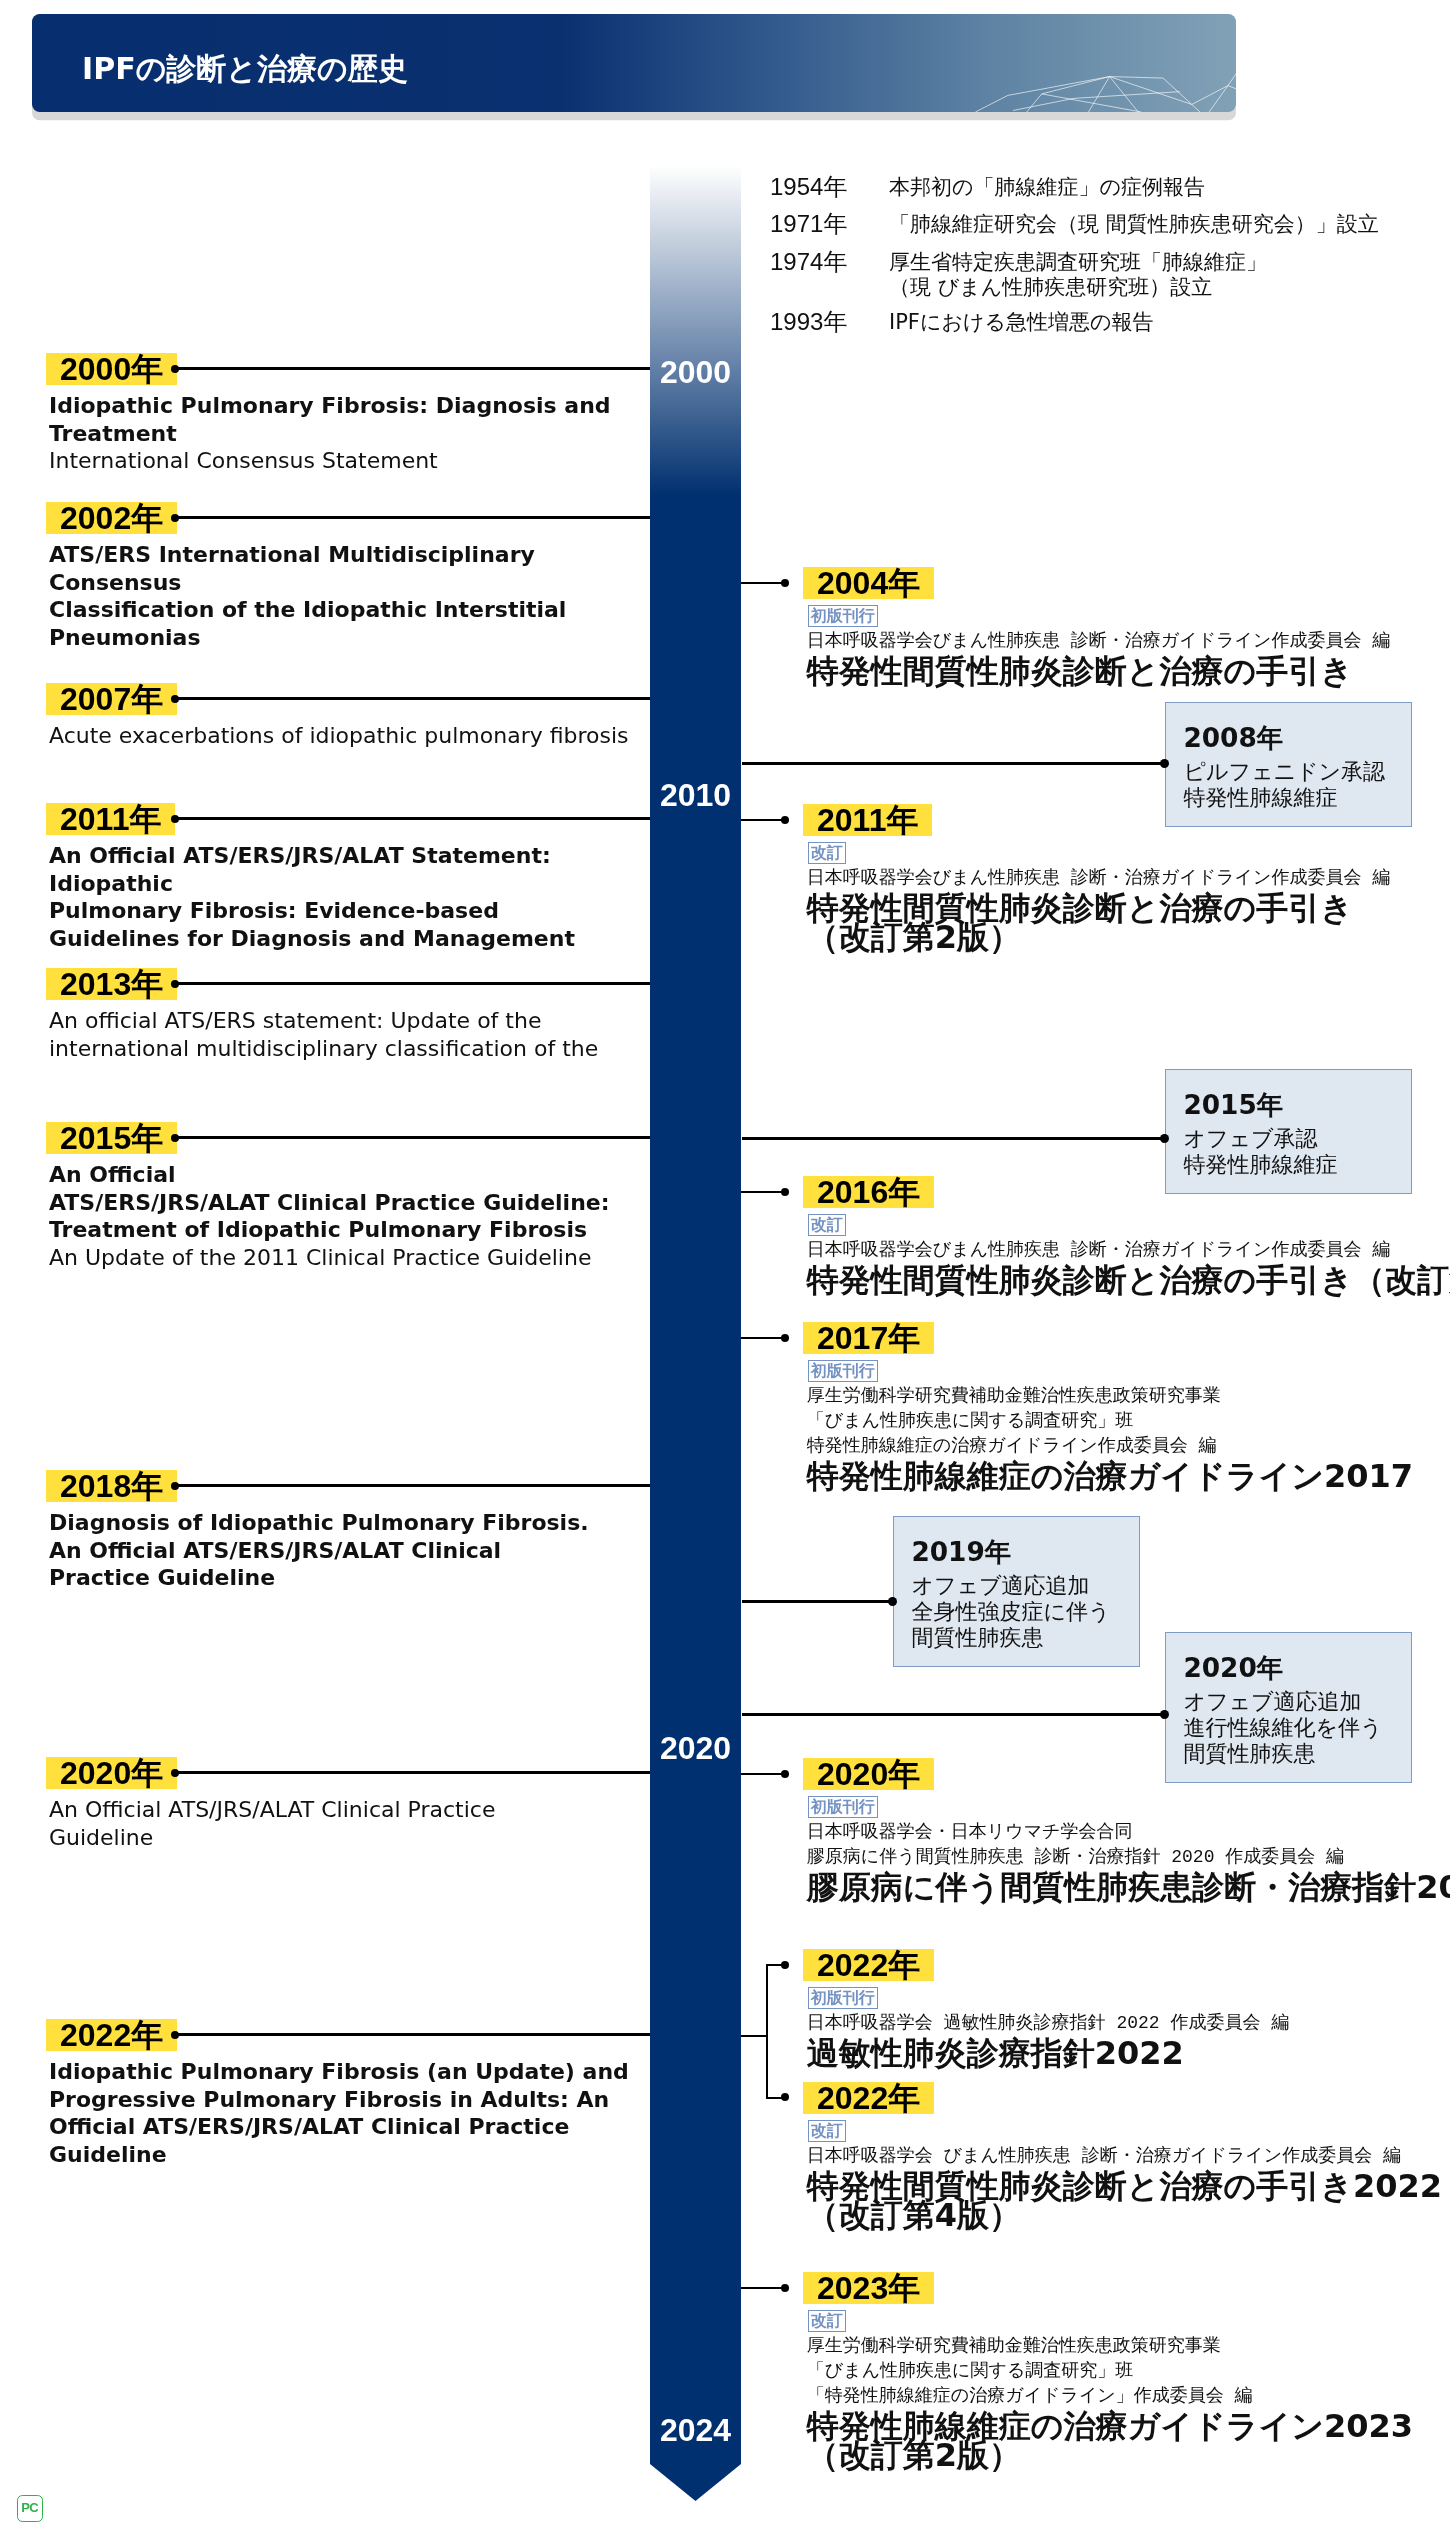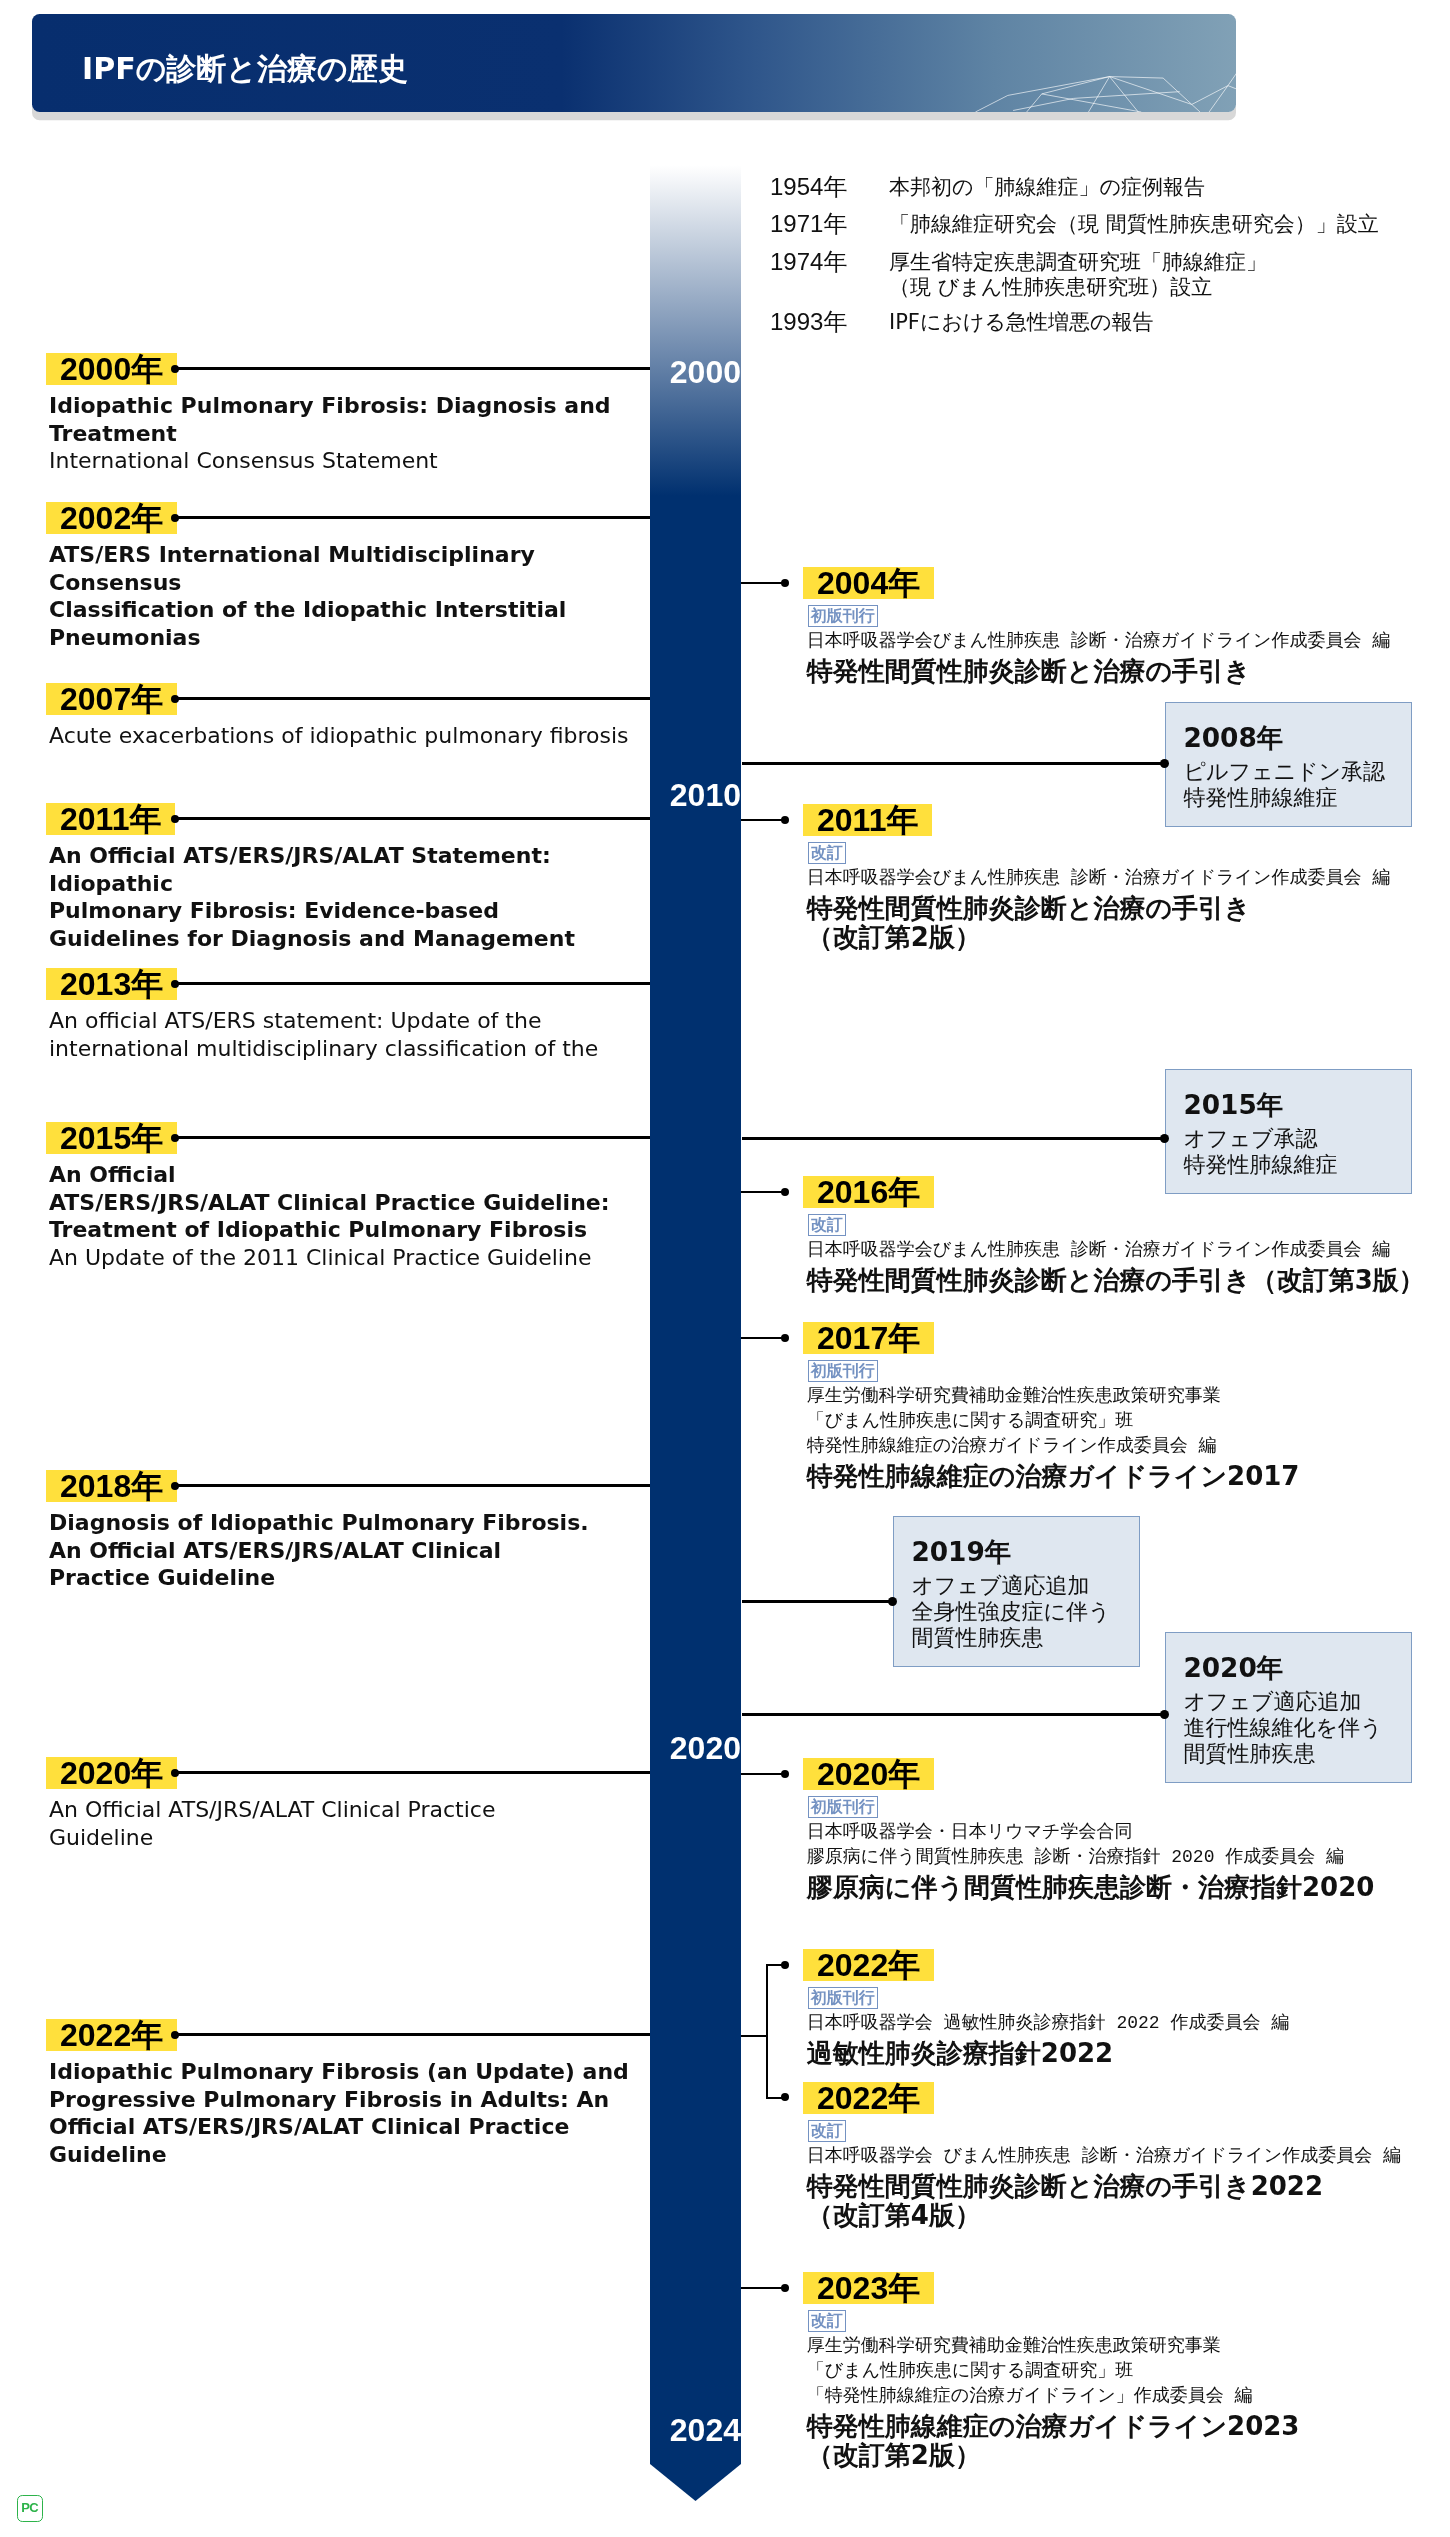--- a/index.html
+++ b/index.html
@@ -11,21 +11,21 @@
         font-family:"DejaVu Sans", sans-serif;color:var(--ink);}
   
   .header{position:absolute;left:32px;top:14.3px;width:1204px;height:98px;border-radius:7.6px;
           background:linear-gradient(90deg,var(--header-start) 0%,#0a3070 44%,#2f568b 60%,#5f84a4 80%,var(--header-end) 100%);
           box-shadow:0 8.3px 0 0 #d8d8d8;overflow:hidden;}
   .header svg{position:absolute;left:0;top:0;}
   .header-title{position:absolute;left:50px;top:36px;height:38px;line-height:38px;color:#ffffff;
                 font-family:"DejaVu Sans", sans-serif;font-weight:bold;font-size:30px;white-space:nowrap;}
   
   .bar{position:absolute;left:650px;top:160px;}
-  .bar-year{position:absolute;left:650px;width:91px;height:38px;line-height:38px;text-align:right;
+  .bar-year{position:absolute;left:650px;width:91px;height:38px;line-height:38px;text-align:center;
             color:#ffffff;font-family:"Liberation Sans", sans-serif;font-weight:bold;font-size:32px;}
   
   .early-row{position:absolute;left:770px;height:36px;width:665px;}
   .early-year{position:absolute;left:0;top:0;line-height:36px;font-family:"Liberation Sans", sans-serif;font-weight:normal;font-size:24px;white-space:nowrap;}
   .early-desc{position:absolute;left:119px;top:5.7px;font-size:21px;line-height:25px;white-space:nowrap;}
   
   .year-tag{display:inline-block;height:32px;line-height:33px;padding:0 14px;background:var(--highlight);
             font-family:"Liberation Sans", sans-serif;font-weight:bold;font-size:32px;color:#000;white-space:nowrap;}
   
   .l-event{position:absolute;left:0;width:650px;height:32px;}
@@ -36,21 +36,21 @@
   .bold{font-weight:bold;}
   
   .r-event{position:absolute;left:741px;width:709px;}
   .r-line{position:absolute;left:0;top:14.7px;width:45px;height:2.3px;background:#000;}
   .r-dot{position:absolute;left:40px;top:11.7px;width:8.3px;height:8.3px;border-radius:50%;background:#000;}
   .r-content{position:absolute;left:62px;top:0;}
   .badge-wrap{margin:6px 0 0 4.5px;height:22px;}
   .badge{display:inline-block;box-sizing:border-box;height:22px;border:1.5px solid var(--badge);color:var(--badge);
          font-weight:bold;font-size:16px;line-height:19px;padding:0 2.3px;white-space:nowrap;}
   .editor{margin:1.5px 0 0 3.8px;font-size:18px;line-height:25px;white-space:nowrap;font-family:Liberation Mono, monospace;}
-  .r-title{margin:3px 0 0 3.8px;font-size:26px;font-weight:bold;line-height:29.5px;white-space:nowrap;}
+  .r-title{margin:3px 0 0 3.8px;font-size:32px;font-weight:bold;line-height:29.5px;white-space:nowrap;}
   .seg{position:absolute;background:#000;}
   .dot{position:absolute;width:8.3px;height:8.3px;border-radius:50%;background:#000;}
   
   .approval{position:absolute;box-sizing:border-box;width:247px;background:var(--box-fill);
             border:1.5px solid var(--box-border);padding:18px 0 0 17.4px;}
   .approval-year{font-weight:bold;font-size:26.4px;line-height:33px;white-space:nowrap;}
   .approval-desc{margin-top:5.3px;font-size:22px;line-height:26px;white-space:nowrap;}
   .a-dot{position:absolute;width:9px;height:9px;border-radius:50%;background:#000;}
   
   .pc-logo{position:absolute;left:16.6px;top:2495px;width:26px;height:27px;box-sizing:border-box;

